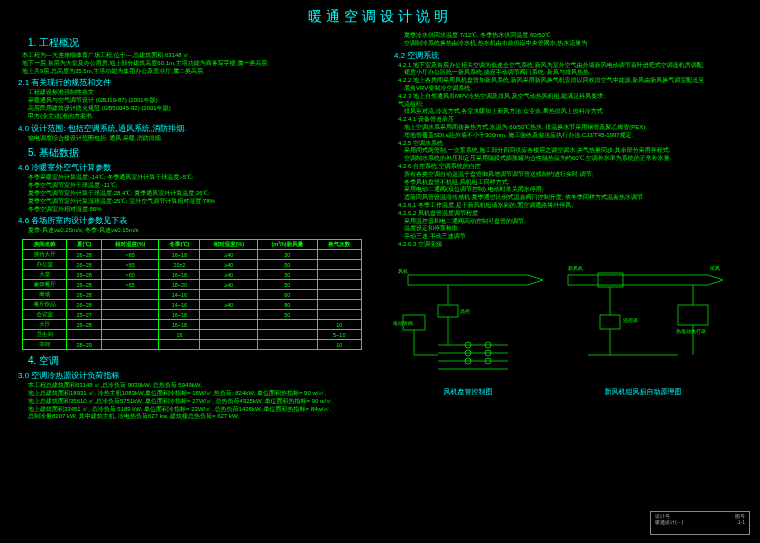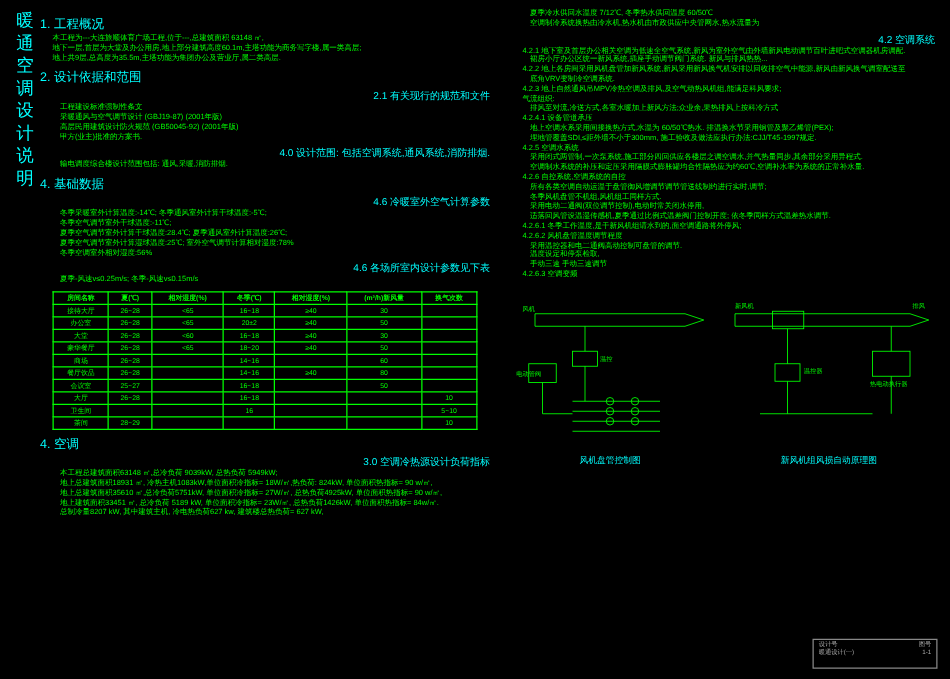--- a/index.html
+++ b/index.html
@@ -10,21 +10,21 @@
     font-family: "Microsoft YaHei", "SimHei", sans-serif;
     font-size: 7px;
     width: 760px;
     height: 543px;
     overflow: hidden;
     position: relative;
   }
   .page {
     padding: 8px 12px;
     display: flex;
-    flex-direction: row;
+    flex-direction: column;
   }
   .title {
     text-align: center;
     font-size: 14px;
     color: #00ffff;
     margin-bottom: 6px;
     letter-spacing: 4px;
   }
   .columns {
     display: flex;
@@ -32,27 +32,26 @@
   }
   .left-col {
     flex: 0 0 360px;
   }
   .right-col {
     flex: 1;
   }
   .h1 {
     color: #00ffff;
     font-size: 10px;
-    margin: 4px 0 2px;
+    margin: 4px 16px 2px;
   }
   .h2 {
     color: #00ffff;
     font-size: 8px;
     margin: 2px 0 1px 6px;
-    text-align: right;
   }
   .body {
     color: #00ff00;
     font-size: 6px;
     line-height: 1.3;
     margin-left: 10px;
   }
   .sub {
     margin-left: 16px;
     font-size: 6px;
@@ -110,32 +109,31 @@
   <div class="columns">
 
     <div class="left-col">
       <div class="h1">1. 工程概况</div>
       <div class="body">
         <div>本工程为---大连旅顺体育广场工程,位于---,总建筑面积 63148 ㎡,</div>
         <div>地下一层,首层为大堂及办公用房,地上部分建筑高度60.1m,主塔功能为商务写字楼,属一类高层;</div>
         <div>地上共9层,总高度为35.5m,主塔功能为集团办公及营业厅,属二类高层.</div>
       </div>
 
-      <div class="h1">2. 设计依据和范围</div>
       <div class="h2">2.1 有关现行的规范和文件</div>
       <div class="sub">
         <div>工程建设标准强制性条文</div>
         <div>采暖通风与空气调节设计    (GBJ19-87)    (2001年版)</div>
         <div>高层民用建筑设计防火规范  (GB50045-92)  (2001年版)</div>
         <div>甲方(业主)批准的方案书.</div>
       </div>
       <div class="h2">4.0 设计范围: 包括空调系统,通风系统,消防排烟.</div>
       <div class="sub">输电调度综合楼设计范围包括: 通风,采暖,消防排烟.</div>
 
-      <div class="h1">4. 基础数据</div>
+      <div class="h1">5. 基础数据</div>
       <div class="h2">4.6 冷暖室外空气计算参数</div>
       <div class="sub">
         <div>冬季采暖室外计算温度:-14℃;  冬季通风室外计算干球温度:-5℃;</div>
         <div>冬季空气调节室外干球温度:-11℃;</div>
         <div>夏季空气调节室外计算干球温度:28.4℃;   夏季通风室外计算温度:26℃;</div>
         <div>夏季空气调节室外计算湿球温度:25℃;   室外空气调节计算相对湿度:78%</div>
         <div>冬季空调室外相对湿度:56%</div>
       </div>
       <div class="h2">4.6 各场所室内设计参数见下表</div>
       <div class="sub">夏季-风速v≤0.25m/s; 冬季-风速v≤0.15m/s</div>

